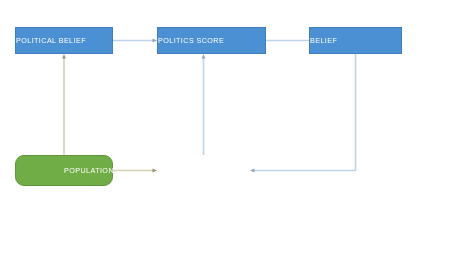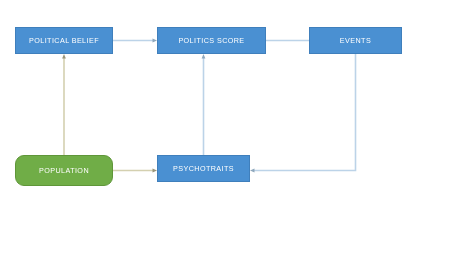--- a/index.html
+++ b/index.html
@@ -20,21 +20,20 @@
     left: 0;
     top: 0;
     width: 460px;
     height: 258px;
   }
   .node {
     position: absolute;
     box-sizing: border-box;
     display: flex;
     align-items: center;
-    justify-content: center;
     color: #ffffff;
     font-size: 7.2px;
     letter-spacing: 0.42px;
     text-align: center;
     line-height: 1.1;
     white-space: nowrap;
     z-index: 3;
   }
   .node-blue {
     background: #4a90d2;
@@ -86,24 +85,21 @@
 
   <div class="node node-blue" style="left:15px; top:27px; width:98px; height:27px;">
     <span>POLITICAL BELIEF</span>
   </div>
 
   <div class="node node-blue" style="left:157px; top:27px; width:109px; height:27px;">
     <span>POLITICS SCORE</span>
   </div>
 
   <div class="node node-blue" style="left:309px; top:27px; width:93px; height:27px;">
-    <span>EVENTS</span>
+    <span>BELIEF</span>
   </div>
 
-  <div class="node node-green" style="left:15px; top:155px; width:98px; height:31px;">
+  <div class="node node-green" style="left:15px; top:155px; width:98px; height:31px;padding-left:48px;">
     <span>POPULATION</span>
   </div>
 
-  <div class="node node-blue" style="left:157px; top:155px; width:93px; height:27px;">
-    <span>PSYCHOTRAITS</span>
-  </div>
 
 </div>
 
 </body></html>

